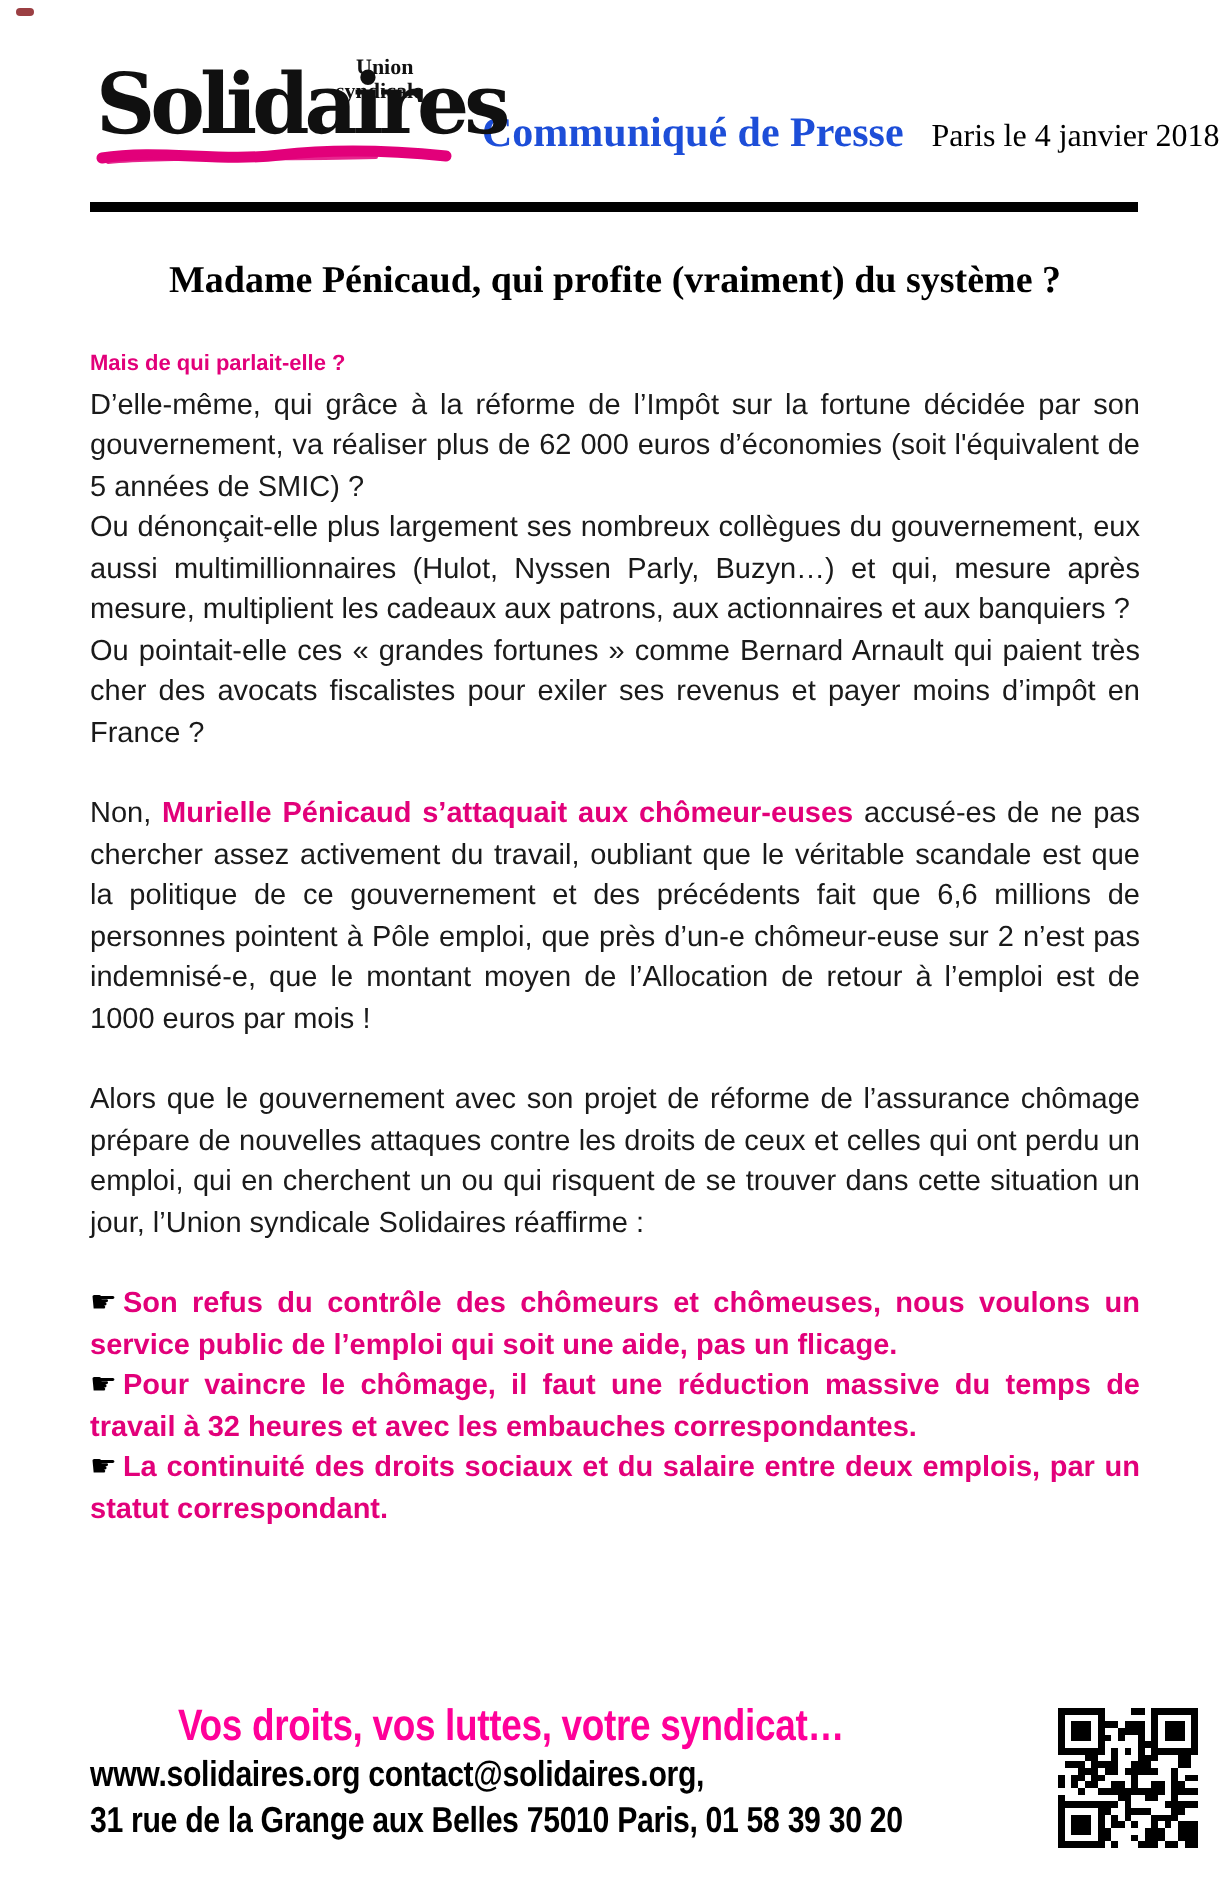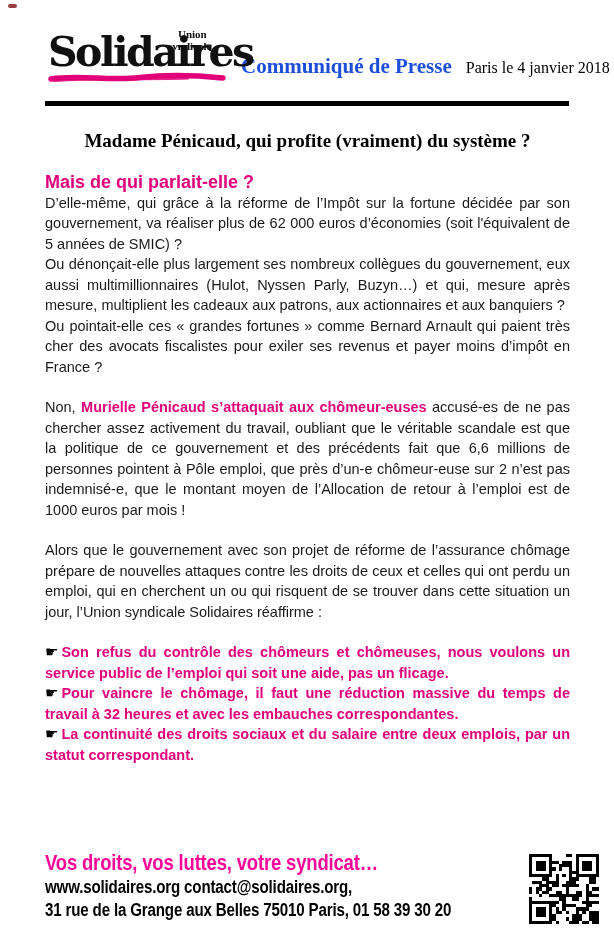--- a/index.html
+++ b/index.html
@@ -71,21 +71,21 @@
   .para {
     margin-top: 0;
     font-size: 14.5px;
     line-height: 20.5px;
     text-align: justify;
     color: #1a1a1a;
   }
   .para.gap-top { margin-top: 20px; }
   .pink-heading {
     margin-top: 20px;
-    font-size: 18px; line-height: 20.5px;
+    font-size: 11px; line-height: 20.5px;
     font-weight: bold; color: #E2007A;
   }
   .highlight { color: #E2007A; font-weight: bold; }
   .bullets { margin-top: 20px; }
   .bullet {
     font-size: 14.5px; line-height: 20.5px;
     text-align: justify;
     font-weight: bold; color: #E2007A;
   }
   .hand { color: #000; font-weight: normal; margin-right: 3px; font-size: 15px; }
@@ -99,21 +99,21 @@
   }
   .footer-text { line-height: 23px; }
   .condensed {
     display: inline-block;
     transform: scaleX(0.84);
     transform-origin: left center;
     white-space: nowrap;
     font-weight: bold;
     letter-spacing: -0.2px;
   }
-  .slogan { font-size: 22px; color: #FF0099; line-height: 26px; }
+  .slogan { font-size: 22px; color: #FF0099; line-height: 26px; text-align: center; }
   .contact-line, .address-line { font-size: 18px; color: #000; }
   .qr-box { width: 70px; height: 70px; margin-top: 4px; flex: 0 0 auto; }
 </style>
 </head>
 <body>
 
 <div class="page">
 
   <div class="artifact"></div>
 

